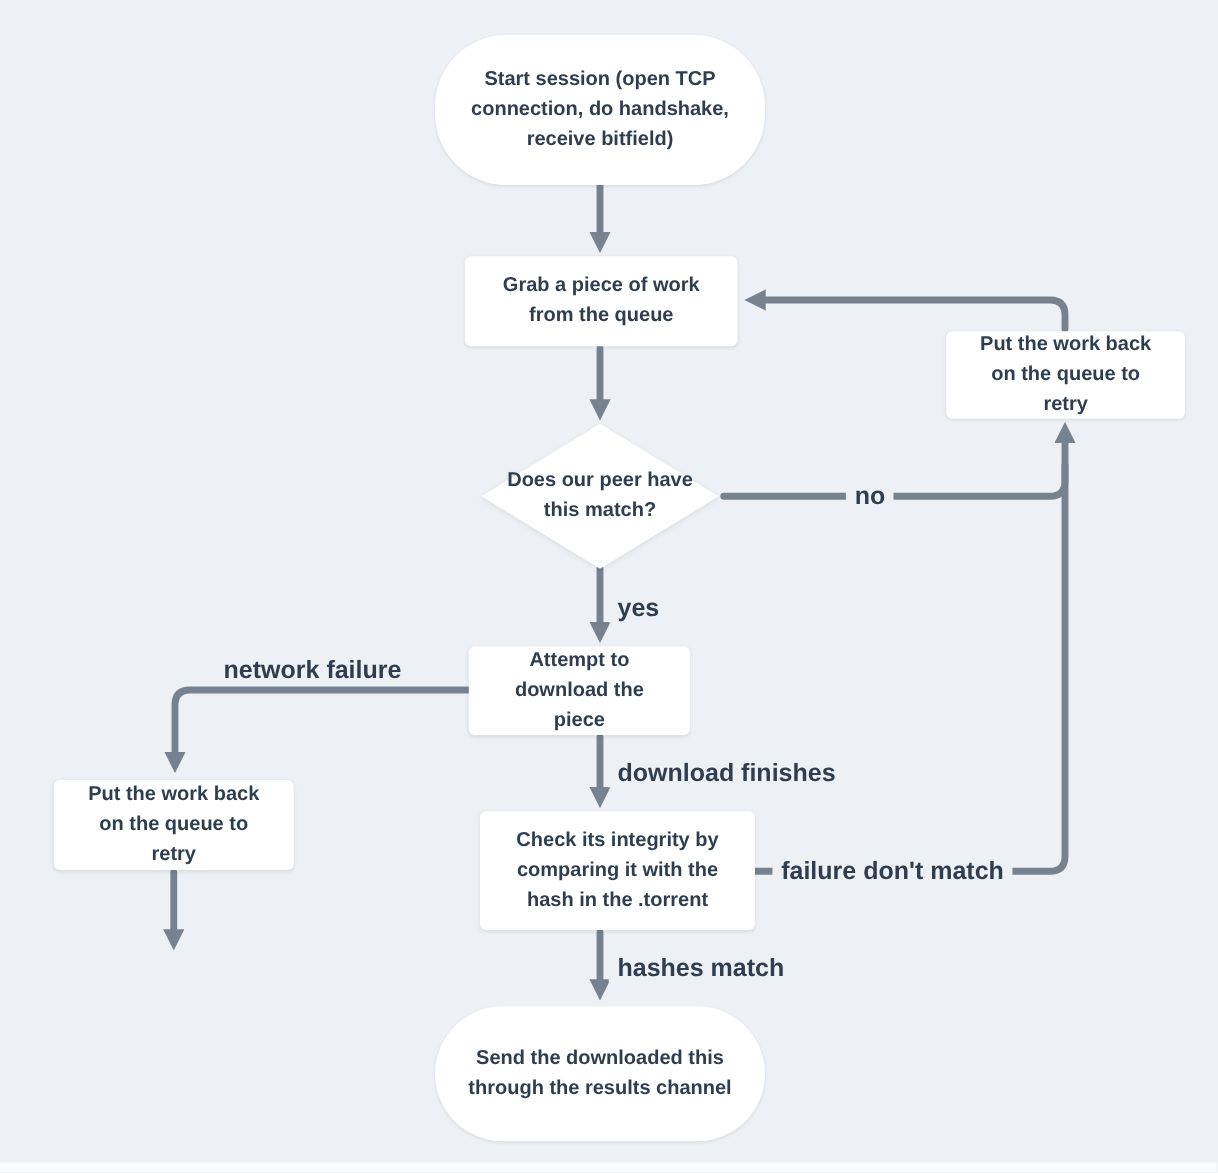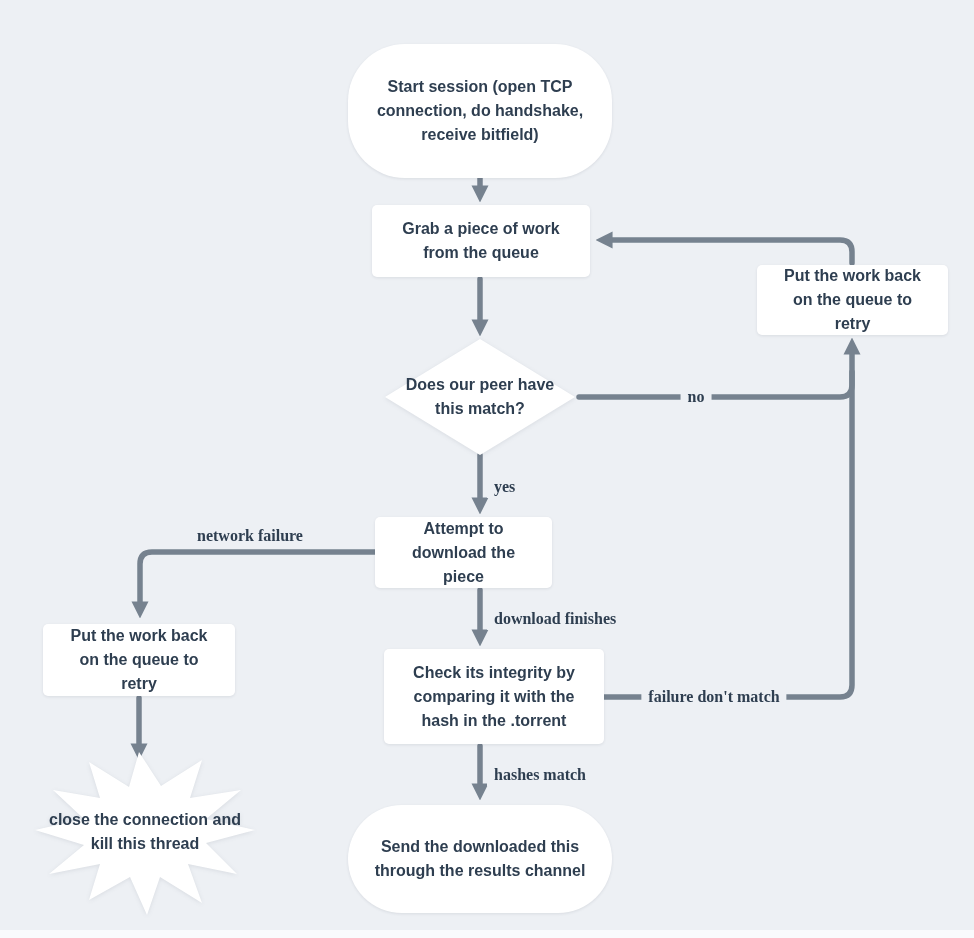--- a/index.html
+++ b/index.html
@@ -64,24 +64,23 @@
     font-size:16px;font-weight:600;line-height:24px;
     color:var(--text-color,#2e3e50);
     white-space:normal;
   }
   .diamond-wrap .overlay-label{width:176px;}
   .star-wrap .overlay-label{width:206px;top:49%;}
   .elabel{
     position:absolute;z-index:3;
     background:var(--background,#edf0f4);
     color:var(--text-color,#2e3e50);
-    font-size:16px;font-weight:600;line-height:20px;
+    font-size:20px;font-weight:600;line-height:20px;
     padding:1px 7px;
     white-space:nowrap;
-    font-family:Liberation Serif, serif;
   }
   .elabel.h{transform:translate(-50%,-50%);}
   .elabel.v{transform:translateY(-50%);}
   .bottom-strip{
     position:absolute;left:0;bottom:0;width:974px;height:8px;
     background:var(--strip-color,#f9fafc);
     z-index:5;
   }
 </style>
 </head>
@@ -100,21 +99,21 @@
     <path d="M480 455 V500" marker-end="url(#arrow)"></path>
     <path d="M579 397 H840 Q852 397 852 385 V372"></path>
     <path d="M579 697 H840 Q852 697 852 685 V352" marker-end="url(#arrow)"></path>
     <path d="M852 263 V252 Q852 240 840 240 H610" marker-end="url(#arrow)"></path>
     <path d="M382 552 H152 Q140 552 140 564 V604" marker-end="url(#arrow)"></path>
     <path d="M480 590 V632" marker-end="url(#arrow)"></path>
     <path d="M480 746 V786" marker-end="url(#arrow)"></path>
     <path d="M139 698 V746" marker-end="url(#arrow)"></path>
   </svg>
 
-  <div class="node stadium" style="left:348px;top:44px;width:264px;height:134px;">
+  <div class="node stadium" style="left:348px;top:28px;width:264px;height:120px;">
     <span>Start session (open TCP connection, do handshake, receive bitfield)</span>
   </div>
 
   <div class="node rect" style="left:372px;top:205px;width:218px;height:72px;">
     <span>Grab a piece of work from the queue</span>
   </div>
 
   <div class="shape-wrap diamond-wrap" style="left:385px;top:339px;width:190px;height:116px;">
     <svg width="190" height="116" viewBox="0 0 190 116">
       <polygon points="95,0 190,58 95,116 0,58" style="fill:var(--node-fill,#fff)"></polygon>
@@ -131,26 +130,20 @@
   </div>
 
   <div class="node rect" style="left:43px;top:624px;width:192px;height:72px;">
     <span>Put the work back on the queue to retry</span>
   </div>
 
   <div class="node rect" style="left:384px;top:649px;width:220px;height:95px;">
     <span>Check its integrity by comparing it with the hash in the .torrent</span>
   </div>
 
-  <div class="shape-wrap star-wrap" style="left:34px;top:750px;width:222px;height:167px;">
-    <svg width="222" height="167" viewBox="0 0 222 167">
-      <polygon style="fill:var(--node-fill,#fff)" points="105,2 127,36 168,10 156,48 207,40 172,69 221,80 172,93 203,124 154,114 168,153 126,127 113,165 96,127 55,150 66,114 15,124 50,95 1,80 50,69 19,40 66,48 55,12 95,37"></polygon>
-    </svg>
-    <span class="overlay-label">close the connection and kill this thread</span>
-  </div>
 
   <div class="node stadium" style="left:348px;top:805px;width:264px;height:108px;">
     <span>Send the downloaded this through the results channel</span>
   </div>
 
   <div class="elabel v" style="left:487px;top:487px;">yes</div>
   <div class="elabel h" style="left:696px;top:397px;">no</div>
   <div class="elabel h" style="left:250px;top:536px;">network failure</div>
   <div class="elabel v" style="left:487px;top:619px;">download finishes</div>
   <div class="elabel h" style="left:714px;top:697px;">failure don't match</div>

